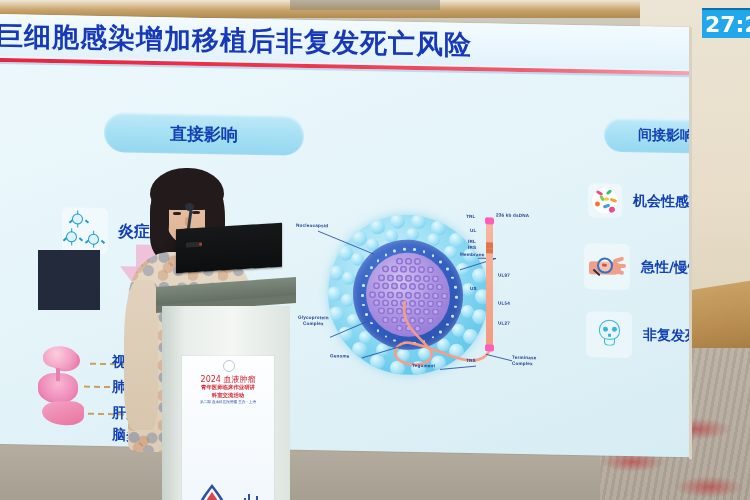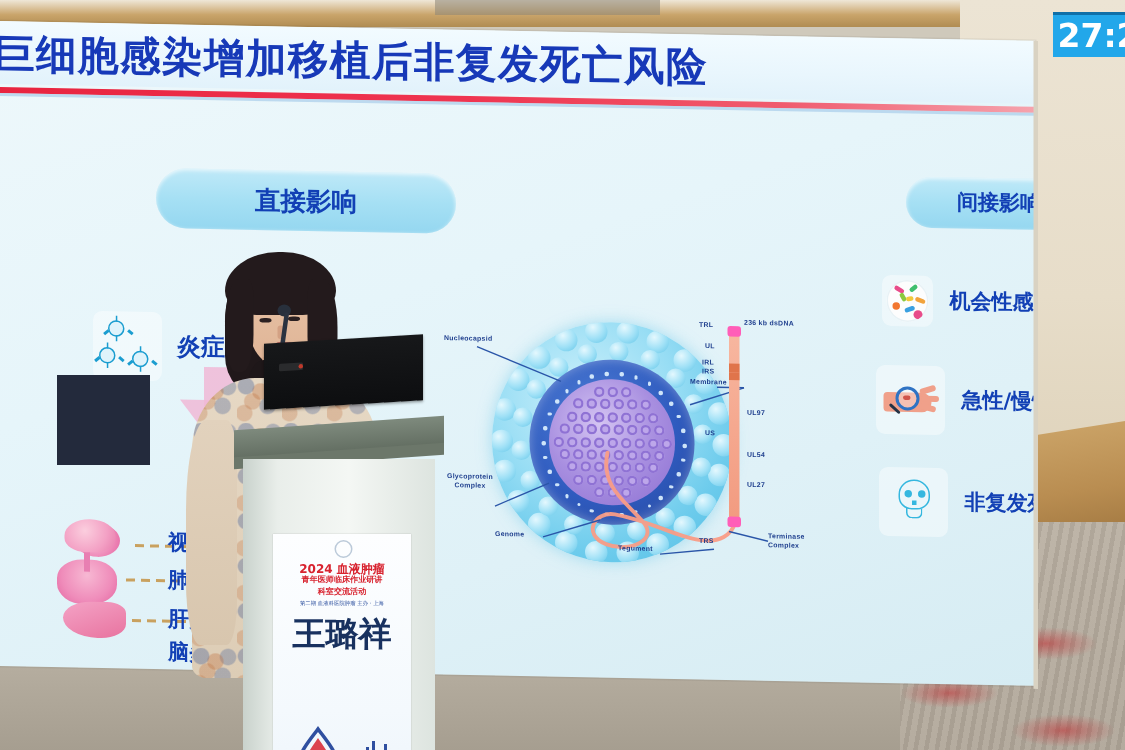--- a/index.html
+++ b/index.html
@@ -299,21 +299,21 @@
     background:linear-gradient(180deg,#fdfeff 0%,#f4f9fd 70%,#eef5fb 100%);
     box-shadow:0 0 1px rgba(0,0,0,.2);
     overflow:hidden;
   }
   .sign-emblem{
     position:absolute; left:41px; top:4px; width:12px; height:12px; border-radius:50%;
     border:1px solid #9fb4c9; opacity:.7;
   }
   .sign-title{
     position:absolute; left:0; top:18px; width:92px; text-align:center;
-    font-size:8px; font-weight:bold; color:#d8232f;
+    font-size:8px; font-weight:normal; color:#d8232f;
     font-family:"DejaVu Sans", sans-serif; letter-spacing:0px;
   }
   .sign-sub{
     position:absolute; left:0; top:28px; width:92px; text-align:center;
     font-size:5.4px; font-weight:bold; color:#d8232f; line-height:1.45;
     font-family:"DejaVu Sans", sans-serif;
   }
   .sign-meta{
     position:absolute; left:0; top:44px; width:92px; text-align:center;
     font-size:3.6px; color:#2b4f9e; font-family:"DejaVu Sans", sans-serif;
@@ -733,21 +733,20 @@
     <div class="podium-top2"></div>
     <div class="podium-body">
       <div class="podium-sign">
         <div class="sign-emblem"></div>
         <div class="sign-title">2024 血液肿瘤</div>
         <div class="sign-sub">
           <div>青年医师临床作业研讲</div>
           <div>科室交流活动</div>
         </div>
         <div class="sign-meta">第二期 血液科医院肿瘤 主办 · 上海</div>
-        <div class="sign-name">王璐祥</div>
         <svg class="sign-logo" viewBox="0 0 74 36">
           <path d="M20,2 C14,10 8,17 8,23 C8,30 14,34 20,34 C26,34 32,30 32,23 C32,17 26,10 20,2 Z" fill="none" stroke="#2f4fa0" stroke-width="2.4"></path>
           <path d="M20,8 C16,14 12,19 12,23 C12,28 16,31 20,31 C24,31 28,28 28,23 C28,19 24,14 20,8 Z" fill="#d8232f" opacity="0.85"></path>
           <path d="M4,30 C14,24 26,34 38,28 C50,22 60,30 70,24" fill="none" stroke="#2f4fa0" stroke-width="2.2"></path>
           <path d="M6,33 C16,28 28,36 40,31" fill="none" stroke="#d8232f" stroke-width="1.8" opacity="0.8"></path>
           <rect x="52" y="14" width="2" height="12" fill="#2f4fa0"></rect>
           <rect x="56" y="10" width="2" height="16" fill="#2f4fa0"></rect>
           <rect x="60" y="16" width="2" height="10" fill="#2f4fa0"></rect>
           <rect x="64" y="12" width="2" height="14" fill="#2f4fa0"></rect>
         </svg>

